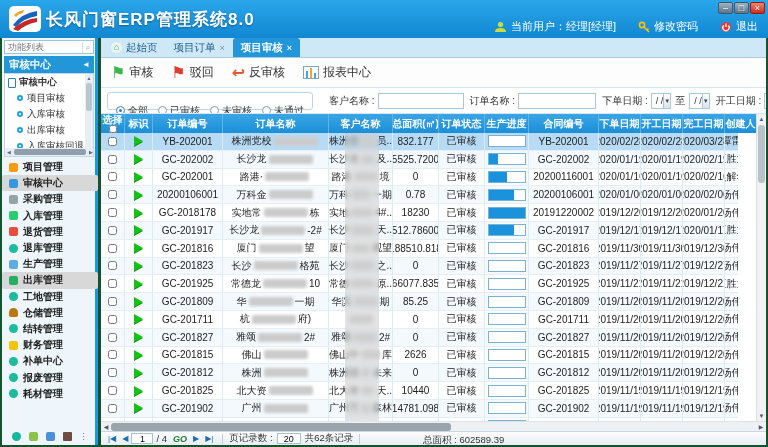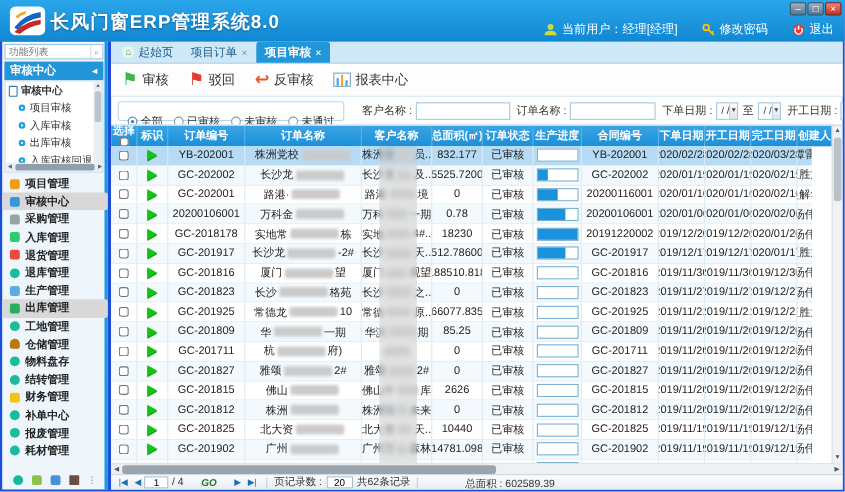--- a/index.html
+++ b/index.html
@@ -1,17 +1,17 @@
 <!DOCTYPE html>
 <html><head>
 <meta charset="utf-8">
 <style>
   * { margin:0; padding:0; box-sizing:border-box; }
   html,body { width:768px; height:447px; overflow:hidden; font-family:"Liberation Sans","DejaVu Sans",sans-serif; }
-  .window { position:relative; width:768px; height:447px; background:#1d4ed8; }
+  .window { position:relative; width:768px; height:447px; background:#14532d; }
 
   
   .titlebar { position:absolute; left:0; top:0; width:768px; height:38px;
     background:linear-gradient(#2aa6ea,#1187d2); }
   .logo { position:absolute; left:8px; top:5px; width:34px; height:28px; }
   .app-title { position:absolute; left:46px; top:8px; color:#fff; font-size:17px; font-weight:bold;
     letter-spacing:1px; text-shadow:0 1px 2px rgba(0,0,0,.35); }
   .win-controls { position:absolute; right:3px; top:2px; display:flex; gap:1px; }
   .win-btn { width:15px; height:12px; font-size:9px; line-height:11px; text-align:center; color:#fff;
     background:linear-gradient(#9db3c4,#5c7488); border:1px solid #3e566b; border-radius:2px; cursor:pointer; }
@@ -141,21 +141,21 @@
   .vscroll .thumb { position:absolute; top:11px; left:1px; right:1px; height:58px; background:#b9c2c9; border-radius:3px; }
 
   .hscroll { height:10px; background:#eef1f3; display:flex; align-items:center; flex:none; border-top:1px solid #dde3e7; }
   .hscroll .a { width:10px; font-size:6px; color:#556; text-align:center; cursor:pointer; }
   .hscroll .thumb { width:340px; height:8px; background:#9aa4ac; border-radius:3px; cursor:grab; }
 
   .pagebar { height:14px; background:linear-gradient(#fbfcfd,#e7edf2); border-top:1px solid #ccd6dd;
     display:flex; align-items:center; font-size:9.5px; color:#333; padding-left:4px; position:relative; flex:none; }
   .pgic { color:#1b6fb0; font-size:8px; margin:0 3px; cursor:pointer; }
   .pginput { width:22px; height:11px; border:1px solid #a8c0d0; font-size:9px; text-align:center; outline:0; font-family:inherit; }
-  .pgo { font-weight:bold; font-style:italic; color:#1d7a32; margin:0 13px; cursor:pointer; font-size:9px; }
+  .pgo { font-weight:bold; font-style:italic; color:#1d7a32; margin:0 3px; cursor:pointer; font-size:9px; }
   .pgsep { width:1px; height:10px; background:#c3ced6; margin:0 6px; }
   .pgsize { width:24px; height:11px; border:1px solid #a8c0d0; font-size:9px; text-align:center; outline:0; font-family:inherit; }
   .total-area { position:absolute; left:322px; top:2px; color:#333; }
 </style>
 </head>
 <body>
 
 <div class="window">
 
   <div class="titlebar">
@@ -277,24 +277,20 @@
         <div class="mitem">
     <span class="micon ic-dot"></span>
     <span>工地管理</span>
   </div>
         <div class="mitem">
     <span class="micon ic-home"></span>
     <span>仓储管理</span>
   </div>
         <div class="mitem">
     <span class="micon ic-dot"></span>
-    <span>物料盘存</span>
-  </div>
-        <div class="mitem">
-    <span class="micon ic-dot"></span>
     <span>结转管理</span>
   </div>
         <div class="mitem">
     <span class="micon ic-money"></span>
     <span>财务管理</span>
   </div>
         <div class="mitem">
     <span class="micon ic-dot"></span>
     <span>补单中心</span>
   </div>

